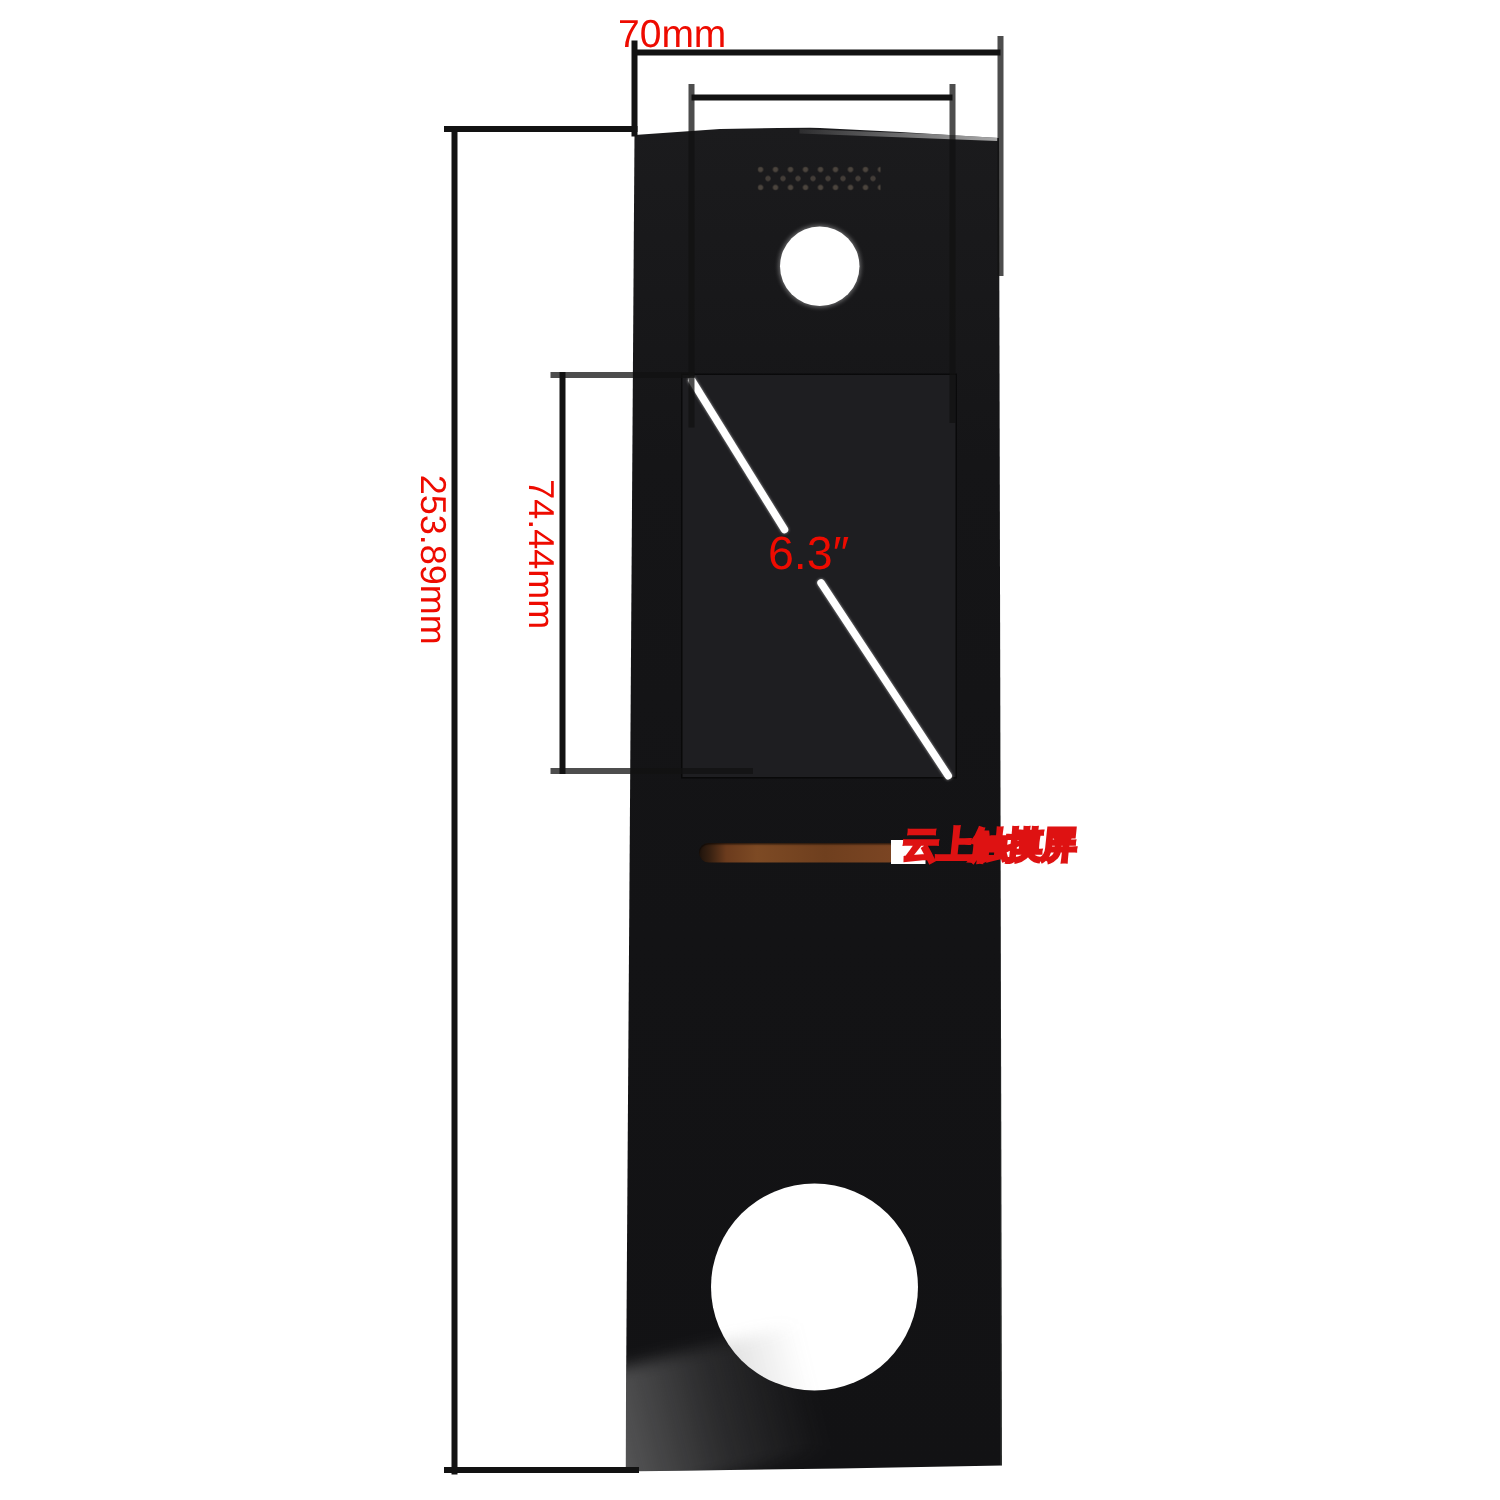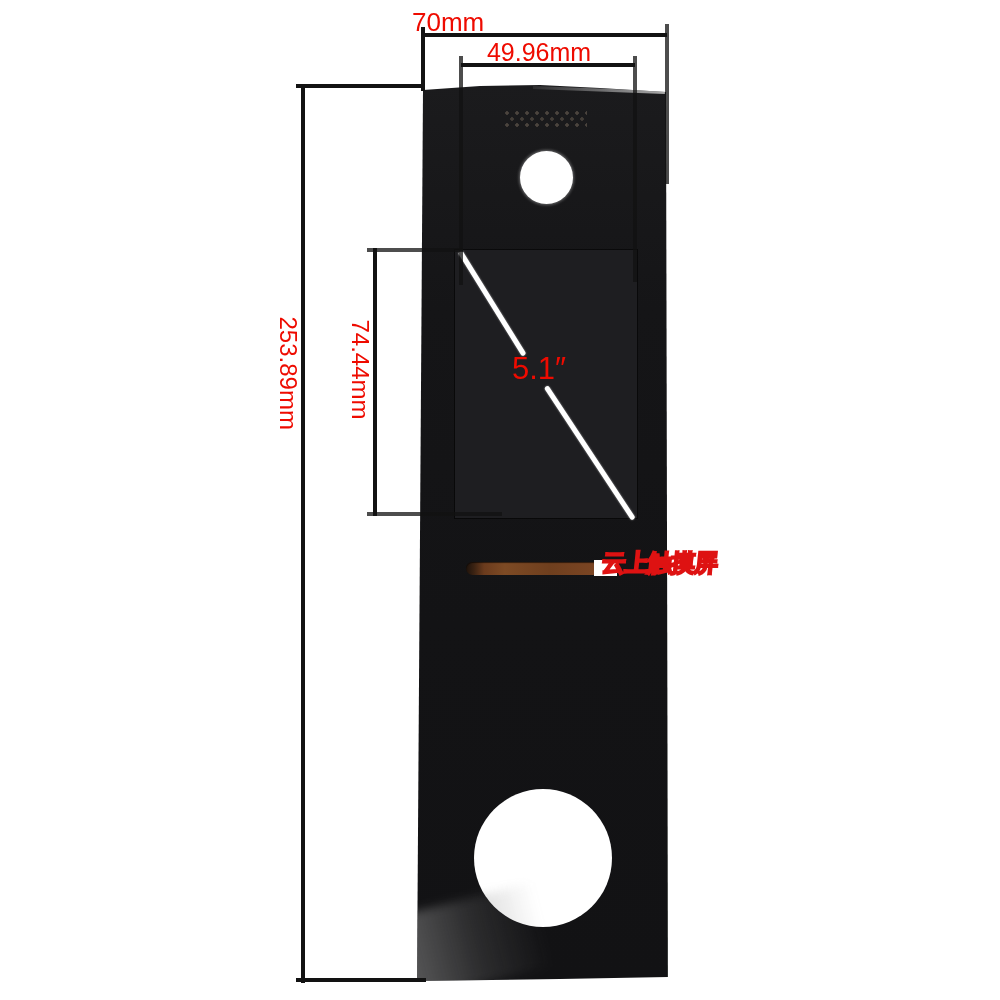--- a/index.html
+++ b/index.html
@@ -74,31 +74,30 @@
     <div class="cam-hole"></div>
     <div class="window"></div>
     <div class="slot"></div>
     <div class="slot-end"></div>
     <div class="big-hole"></div>
     <div class="reflection"></div>
   </div>
 
   <div class="diag d1"></div>
   <div class="diag d2"></div>
-  <div class="lbl l35">5.1″</div>
+  <div class="lbl l35">6.3″</div>
 
   <div class="hline" style="left:423px;top:33px;width:244px"></div>
   <div class="vline" style="left:421px;top:27px;height:64px"></div>
   <div class="vline faint" style="left:665px;top:24px;height:160px"></div>
   <div class="lbl l70">70mm</div>
 
   <div class="hline" style="left:461px;top:63px;width:174px"></div>
   <div class="vline faint" style="left:459px;top:56px;height:229px"></div>
   <div class="vline faint" style="left:633px;top:56px;height:226px"></div>
-  <div class="lbl l4996">49.96mm</div>
 
   <div class="vline" style="left:301px;top:84px;height:899px"></div>
   <div class="hline" style="left:296px;top:84px;width:129px"></div>
   <div class="hline" style="left:296px;top:978px;width:130px"></div>
   <div class="lbl l25389">253.89mm</div>
 
   <div class="vline" style="left:373px;top:248px;height:268px"></div>
   <div class="hline faint" style="left:367px;top:248px;width:96px"></div>
   <div class="hline faint" style="left:367px;top:512px;width:135px"></div>
   <div class="lbl l7444">74.44mm</div>

